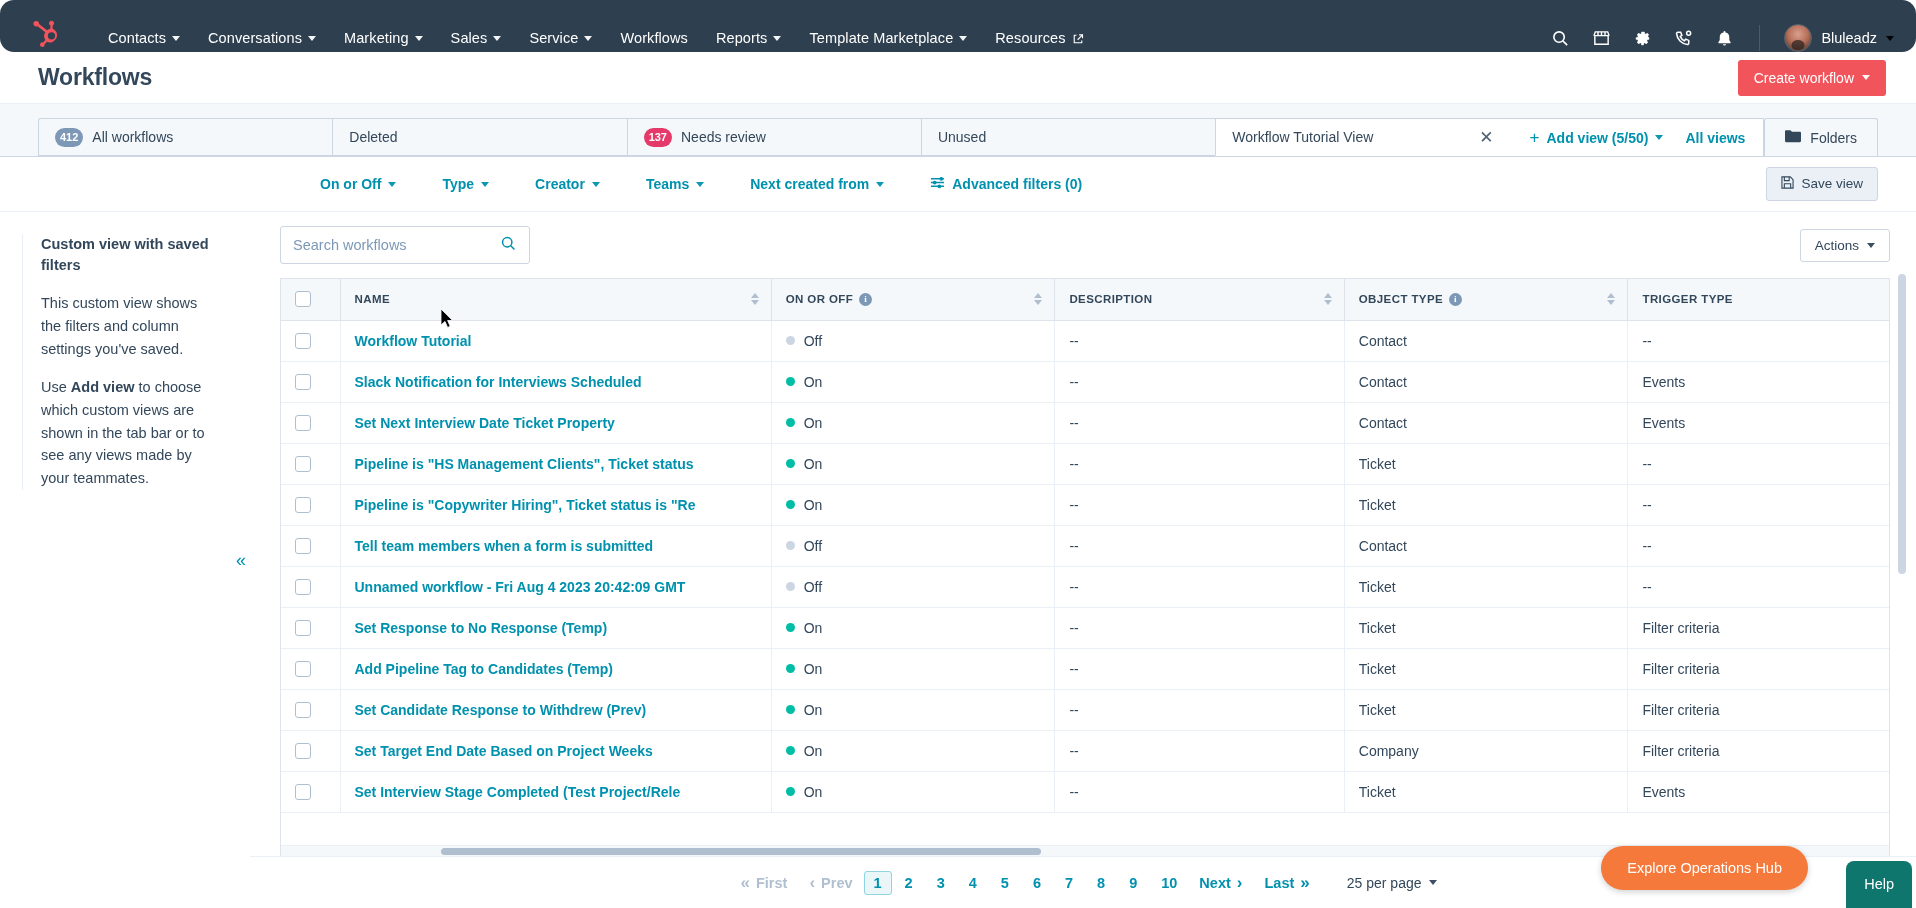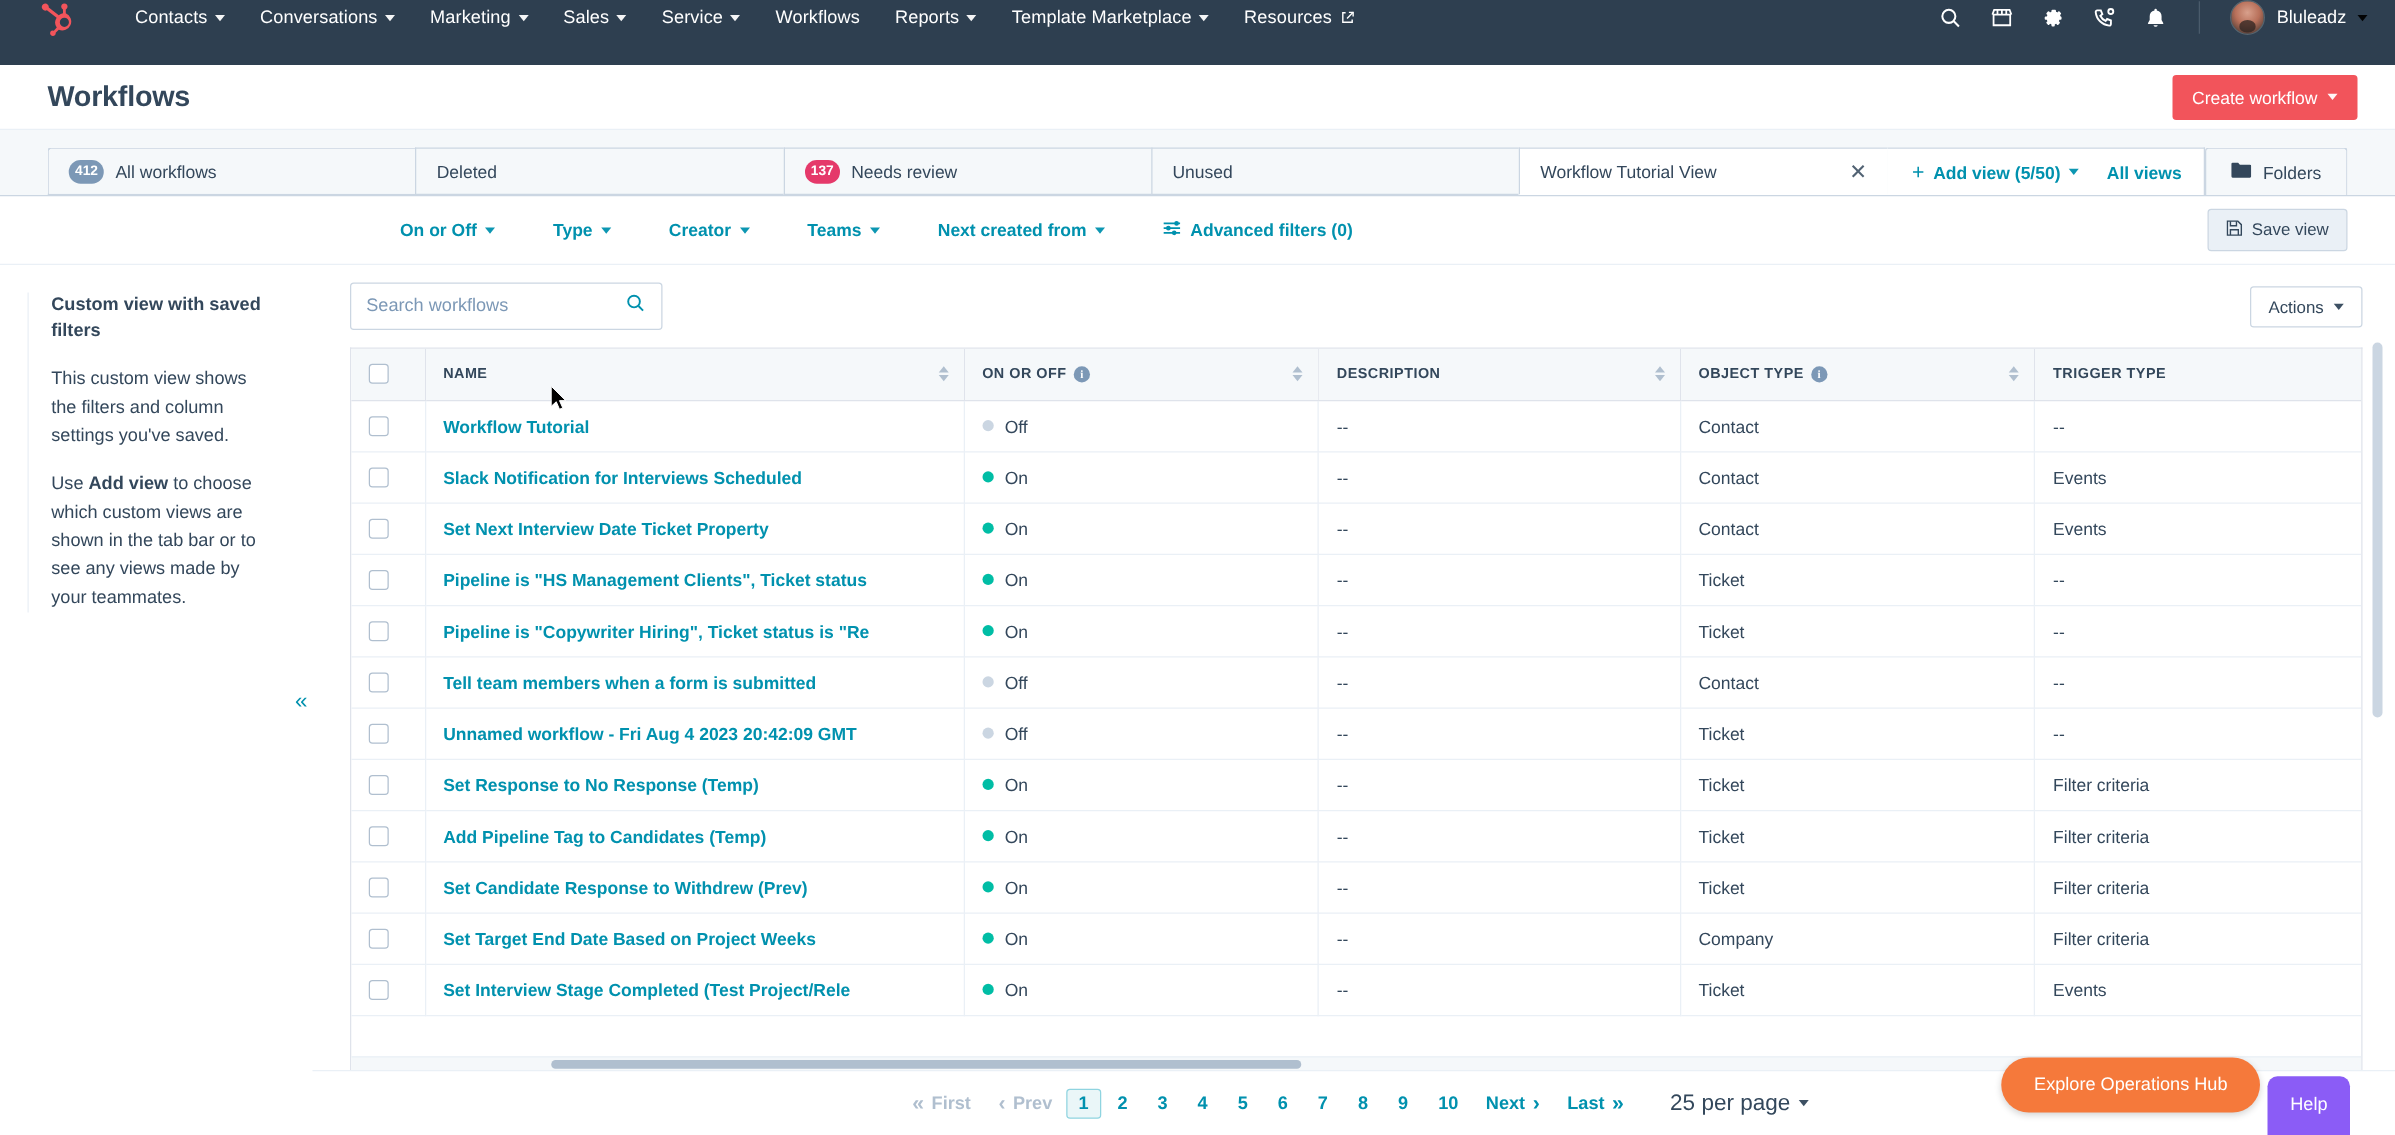--- a/index.html
+++ b/index.html
@@ -6,23 +6,24 @@
   html, body {
     width: 1916px; height: 908px;
     font-family: "Liberation Sans", sans-serif;
     background: #ffffff;
     overflow: hidden;
   }
 
   
   .topnav {
     height: 52px; background: #2e3f50;
-    display: flex; align-items: flex-start;
+    display: flex; align-items: flex-end;
     padding: 0 22px 0 30px;
     position: relative;
+    border-radius: 14px;
   }
   .logo { width: 34px; height: 34px; flex: 0 0 auto; display:flex; align-items:center; justify-content:center; }
   .nav-items { display: flex; align-items: center; margin-left: 30px; gap: 0px; }
   .nav-item {
     color: #ffffff; font-size: 14.5px; padding: 6px 14px;
     display: flex; align-items: center; gap: 6px; cursor: pointer;
     white-space: nowrap; letter-spacing: .1px;
   }
   .caret-down {
     width: 0; height: 0; border-left: 4px solid transparent;
@@ -236,34 +237,34 @@
     gap: 0px; border-top: 1px solid #eaf0f6; position: relative; background:#fff;
   }
   .pg { color: #0091ae; font-size: 14.5px; font-weight: 700; cursor: pointer;
     padding: 5px 11px; display:flex; align-items:center; gap:6px; }
   .pg.disabled { color: #b0bfcf; cursor: default; }
   .pg.current {
     background: #eaf6f8; border: 1px solid #8fd4e0; border-radius: 3px;
     color: #0091ae; padding: 3px 9px;
   }
   .pg-arrow { font-size: 17px; line-height: 1; }
-  .perpage { color: #33475b; font-size: 18px; cursor: pointer;
+  .perpage { color: #33475b; font-size: 14px; cursor: pointer;
     display: flex; align-items: center; gap: 7px; margin-left: 26px; }
   .perpage .caret-down { border-top-color: #33475b; }
 
   
   .float-ops {
     position: absolute; right: 108px; bottom: 18px;
     background: #f5793b; color: #fff; border: none; border-radius: 24px;
     padding: 14px 26px; font-size: 14.5px; cursor: pointer; font-family: inherit;
     box-shadow: 0 2px 6px rgba(0,0,0,.18);
   }
   .float-help {
-    position: absolute; right: 36px; bottom: 0px;
-    background: #8b5cf6; color: #fff; border: none;
+    position: absolute; right: 4px; bottom: 0px;
+    background: #0f766e; color: #fff; border: none;
     border-radius: 8px 8px 0 0; padding: 15px 18px 16px;
     font-size: 14.5px; cursor: pointer; font-family: inherit;
   }
   .cursor-arrow { position: absolute; left: 441px; top: 309px; width: 14px; height: 20px; pointer-events: none; }
 </style>
 </head>
 <body>
 
 <div class="topnav">
   <div class="logo">

